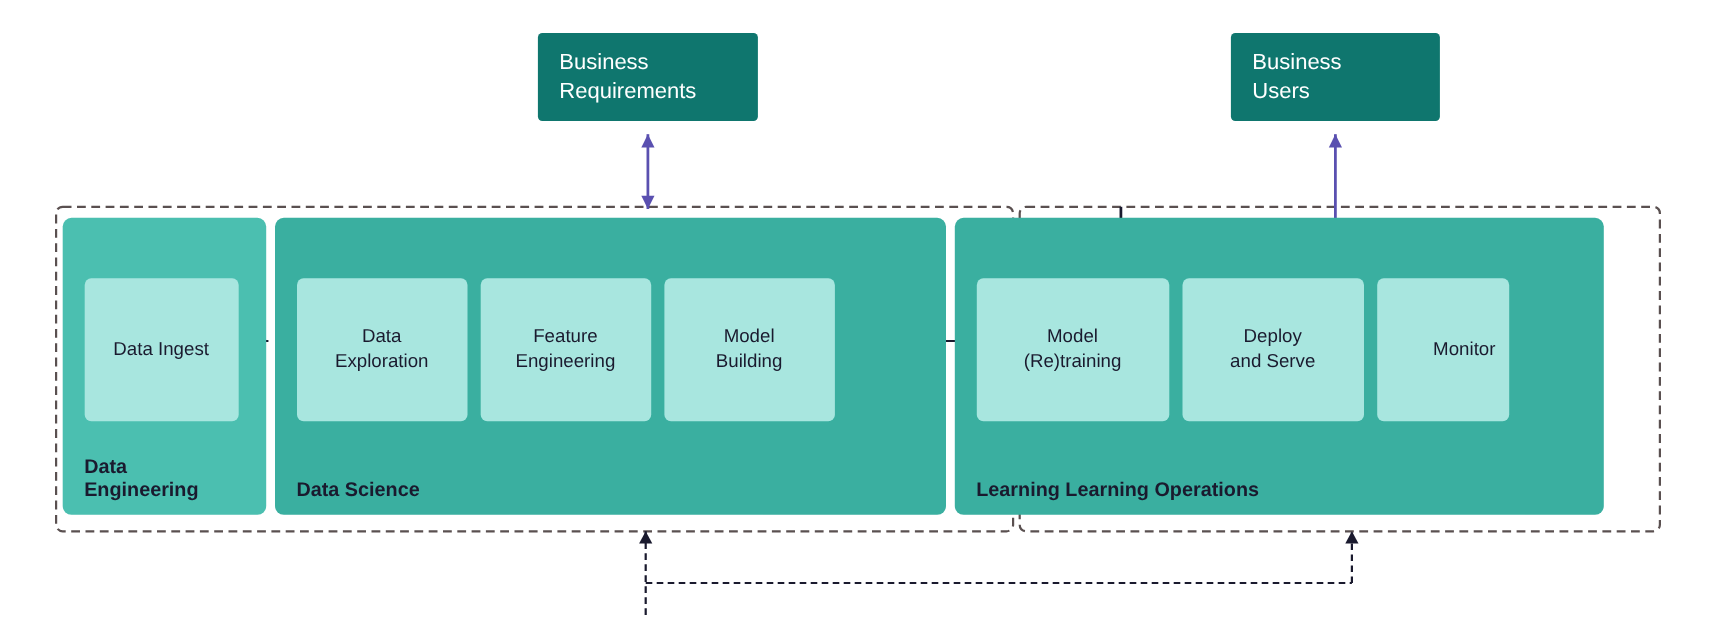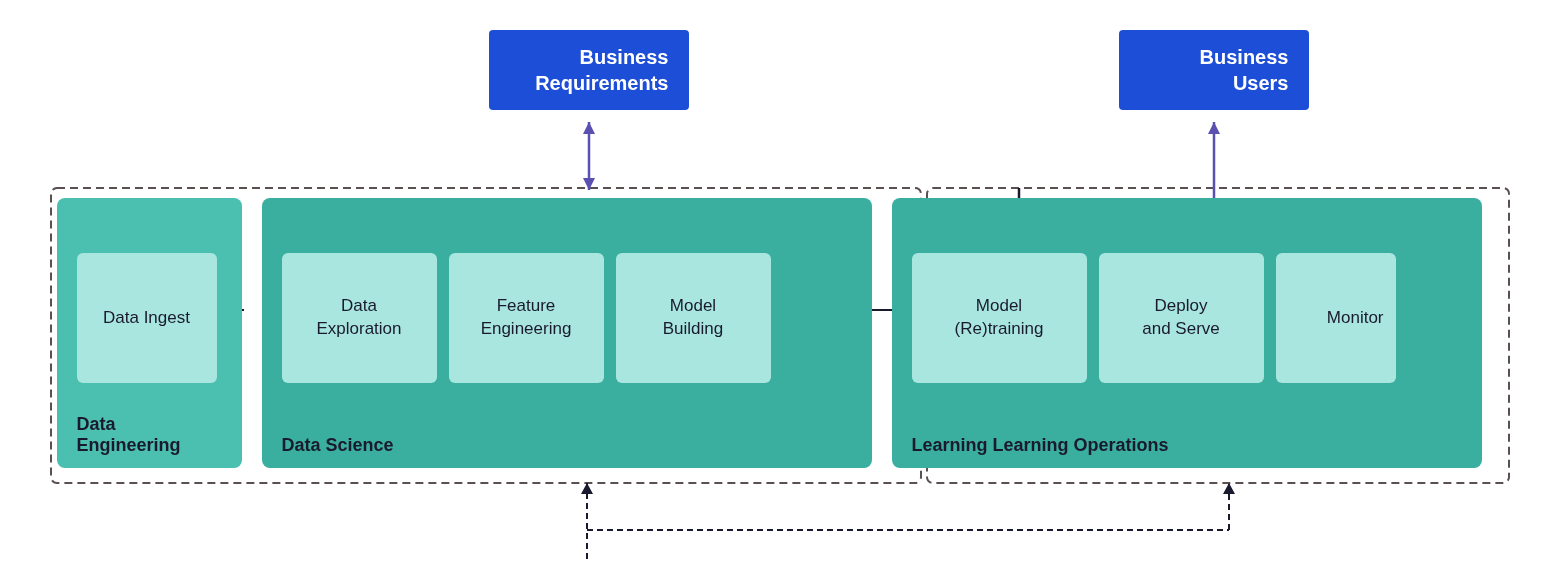--- a/index.html
+++ b/index.html
@@ -16,26 +16,26 @@
 
     .diagram-container {
       position: relative;
       width: 1500px;
       height: 540px;
     }
 
     
     .top-box {
       position: absolute;
-      background: #1d4ed8;
+      background: #0f766e;
       color: white;
-      text-align: right;
+      text-align: left;
       padding: 14px 20px;
       font-size: 20px;
-      font-weight: 700;
+      font-weight: 400;
       line-height: 1.3;
       border-radius: 4px;
     }
 
     .top-box-biz-req {
       top: 10px;
       left: 460px;
       width: 200px;
     }
 
@@ -204,21 +204,21 @@
 
     <line x1="558" y1="463" x2="558" y2="540" stroke="#1a1a2e" stroke-width="2" stroke-dasharray="6,4"></line>
 
     <path d="M 558 510 L 1200 510" fill="none" stroke="#1a1a2e" stroke-width="2" stroke-dasharray="6,4"></path>
     <line x1="1200" y1="510" x2="1200" y2="463" stroke="#1a1a2e" stroke-width="2" stroke-dasharray="6,4"></line>
     <polygon points="1200,463 1194,474 1206,474" fill="#1a1a2e"></polygon>
 
     <polygon points="558,463 552,474 564,474" fill="#1a1a2e"></polygon>
   </svg>
 
-  <div style="position:absolute; top:178px; left:28px; display:flex; gap:16px; align-items:flex-start;">
+  <div style="position:absolute; top:178px; left:28px; display:flex; gap:4px; align-items:flex-start;">
 
     <div class="section section-data-eng">
       <div class="cards-row">
         <div class="card card-data-ingest">
           <span>Data Ingest</span>
         </div>
       </div>
       <div class="section-label">
         <span>Data<br>Engineering</span>
       </div>

